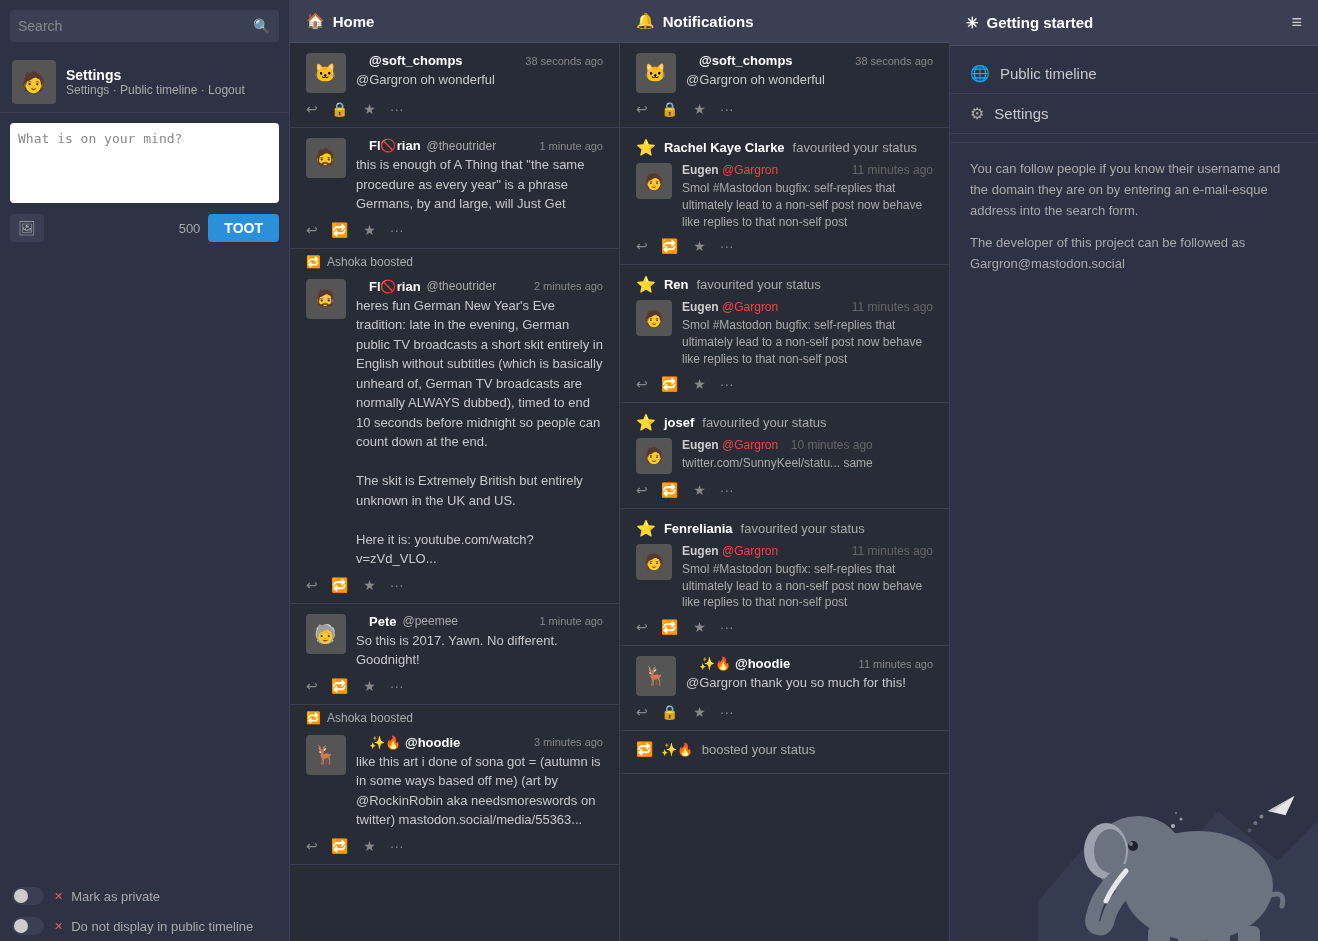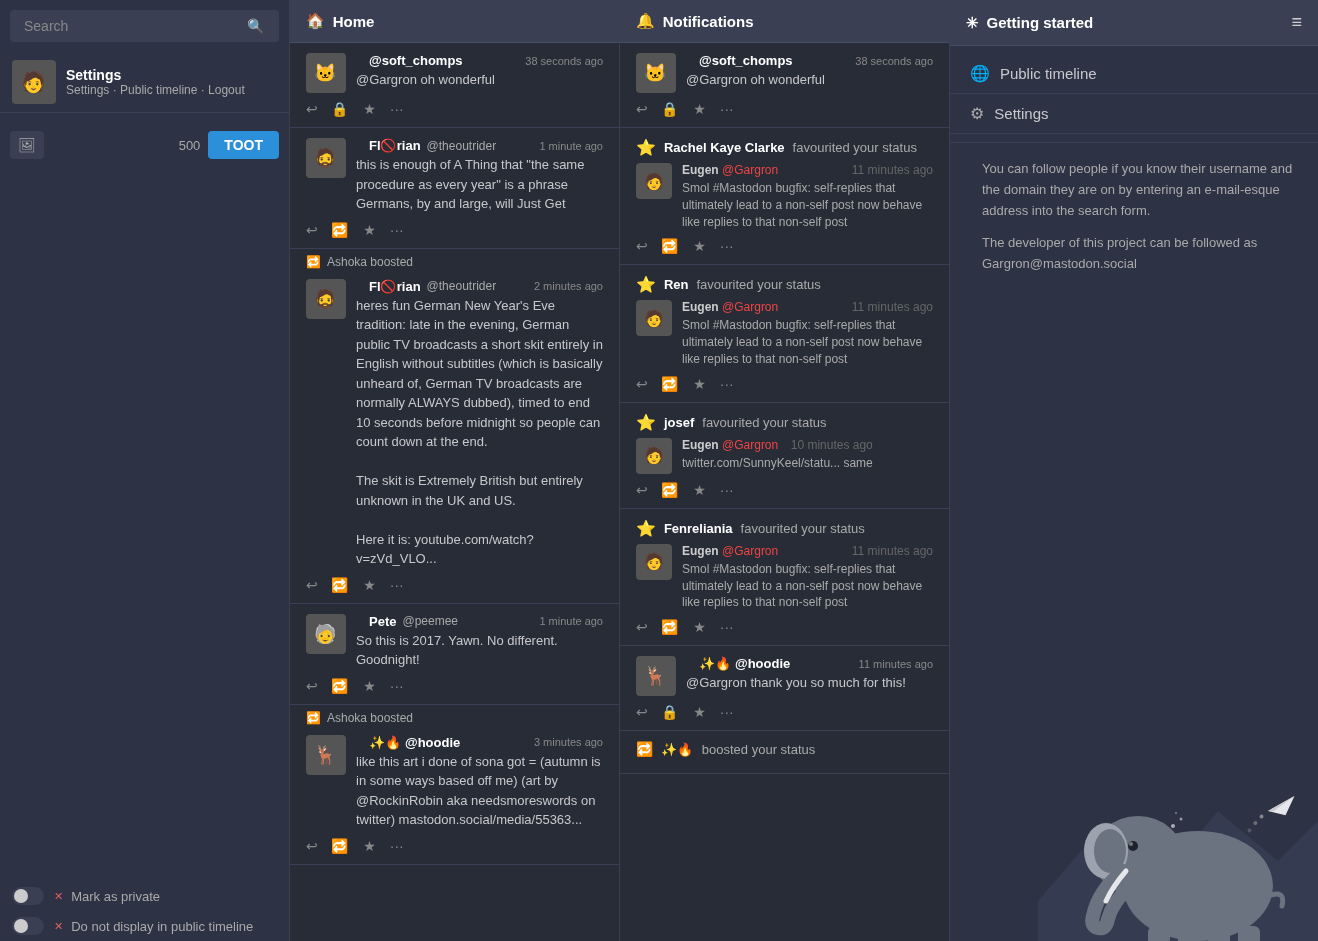--- a/index.html
+++ b/index.html
@@ -21,21 +21,21 @@
       display: flex;
       flex-direction: column;
       border-right: 1px solid #3a3f54;
     }
     .search-bar {
       display: flex;
       align-items: center;
       background: #3a3f54;
       margin: 10px;
       border-radius: 4px;
-      padding: 8px 14px;
+      padding: 8px 8px;
     }
     .search-bar input {
       background: transparent;
       border: none;
       outline: none;
       color: #c8c8cc;
       font-size: 14px;
       flex: 1;
     }
     .search-bar input::placeholder { color: #888; }
@@ -284,21 +284,21 @@
       border-bottom: 1px solid #3a3f54;
     }
     .right-nav-icon { font-size: 16px; color: #aaa; }
     .right-body {
       padding: 16px 20px;
       font-size: 13px;
       color: #aaa;
       line-height: 1.6;
       flex: 1;
     }
-    .right-body p { margin-bottom: 12px; margin-left: 12px; }
+    .right-body p { margin-bottom: 12px; }
     .elephant-area {
       position: relative;
       height: 200px;
       overflow: hidden;
       margin-top: auto;
     }
     .elephant-svg {
       position: absolute;
       bottom: 0;
       right: 0;
@@ -321,20 +321,21 @@
       <div class="username">Settings</div>
       <div class="links">
         <a href="#">Settings</a> ·
         <a href="#">Public timeline</a> ·
         <a href="#">Logout</a>
       </div>
     </div>
   </div>
 
   <div class="compose-area">
+    <textarea class="compose-textarea" placeholder="What is on your mind?" style=""></textarea>
     <div class="compose-footer">
       <button class="compose-media-btn">🖼</button>
       <span class="char-count">500</span>
       <button class="toot-btn">TOOT</button>
     </div>
   </div>
 
   <div class="toggle-row">
     <div class="toggle">
       <div class="knob"></div>

